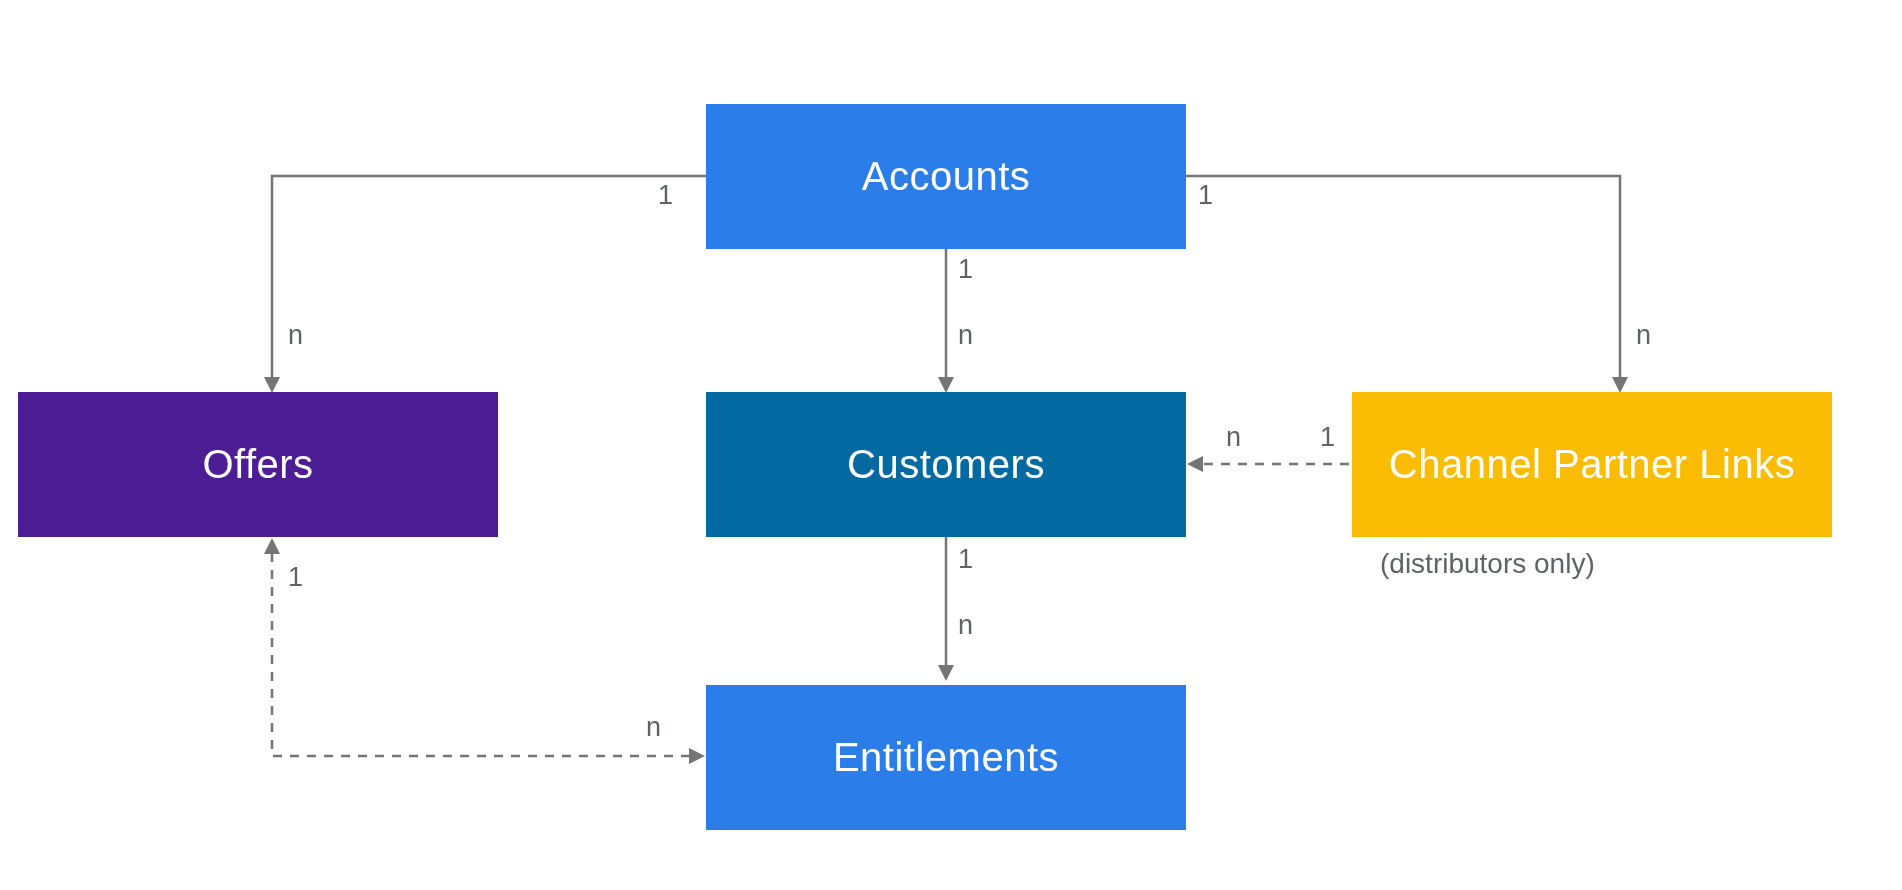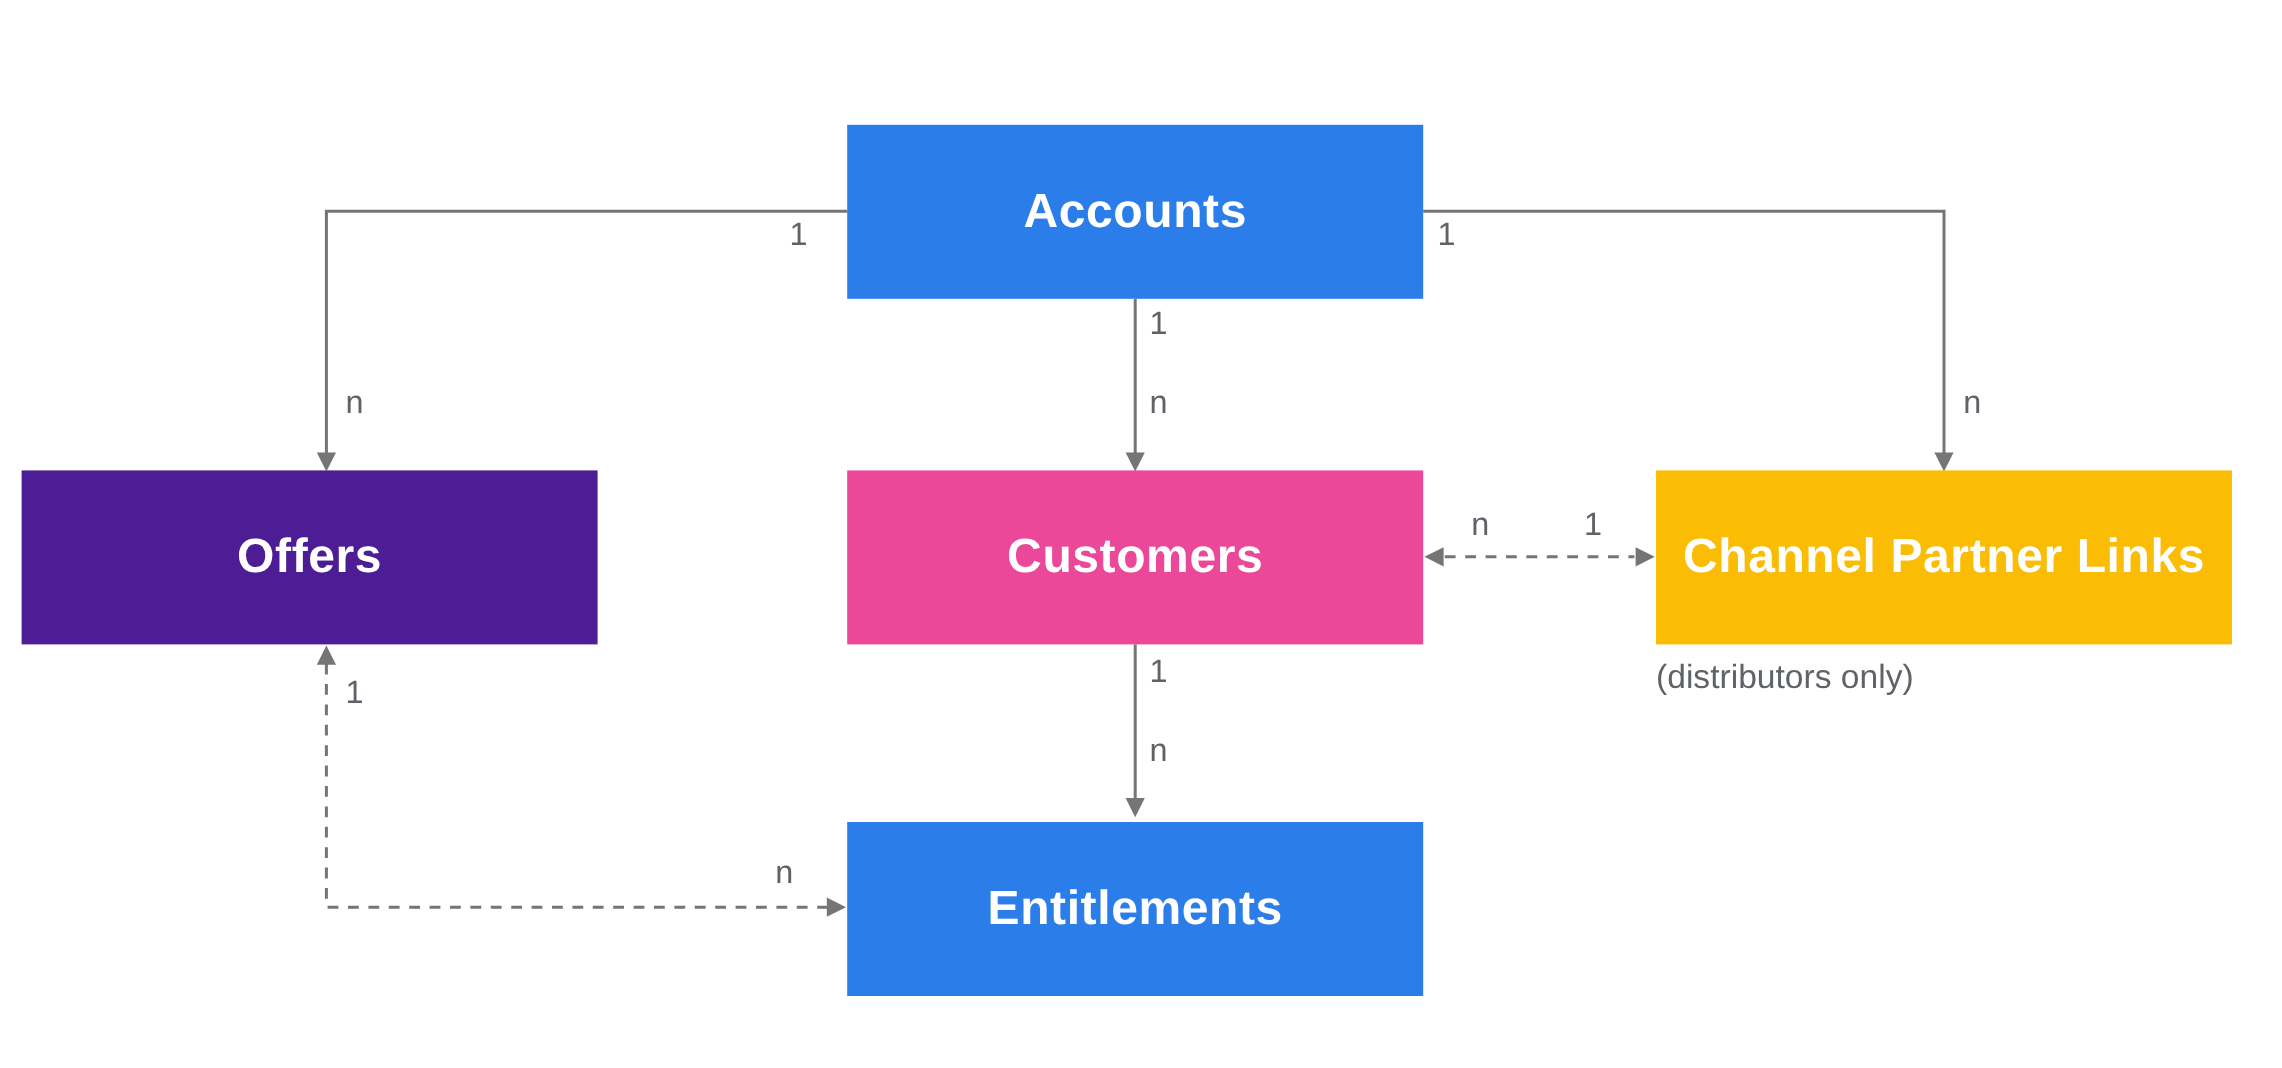--- a/index.html
+++ b/index.html
@@ -36,21 +36,21 @@
   }
   .node {
     position: absolute;
     width: 480px;
     height: 145px;
     display: flex;
     align-items: center;
     justify-content: center;
     color: #ffffff;
     font-size: 40px;
-    font-weight: 700;
+    font-weight: 400;
     letter-spacing: 0.5px;
     white-space: nowrap;
   }
   .card-label {
     position: absolute;
     color: #5f6368;
     font-size: 27px;
     line-height: 1;
   }
   .node-caption {
@@ -108,25 +108,25 @@
   <span class="card-label" style="left:646px; top:714px;">n</span>
 
   <div class="node" style="left: 706px; top: 104px; background-color: rgb(43, 125, 233);">
     <span>Accounts</span>
   </div>
 
   <div class="node" style="left: 18px; top: 392px; background-color: #4c1d95;">
     <span>Offers</span>
   </div>
 
-  <div class="node" style="left: 706px; top: 392px; background-color: #ec4899;">
+  <div class="node" style="left: 706px; top: 392px; background-color: #0369a1;">
     <span>Customers</span>
   </div>
 
-  <div class="node" style="left: 1380px; top: 392px; background-color: rgb(251, 188, 4);">
+  <div class="node" style="left: 1352px; top: 392px; background-color: rgb(251, 188, 4);">
     <span>Channel Partner Links</span>
   </div>
 
   <div class="node-caption" style="left:1380px; top:548px;">(distributors only)</div>
 
   <div class="node" style="left: 706px; top: 685px; background-color: rgb(43, 125, 233);">
     <span>Entitlements</span>
   </div>
 
 </div>

